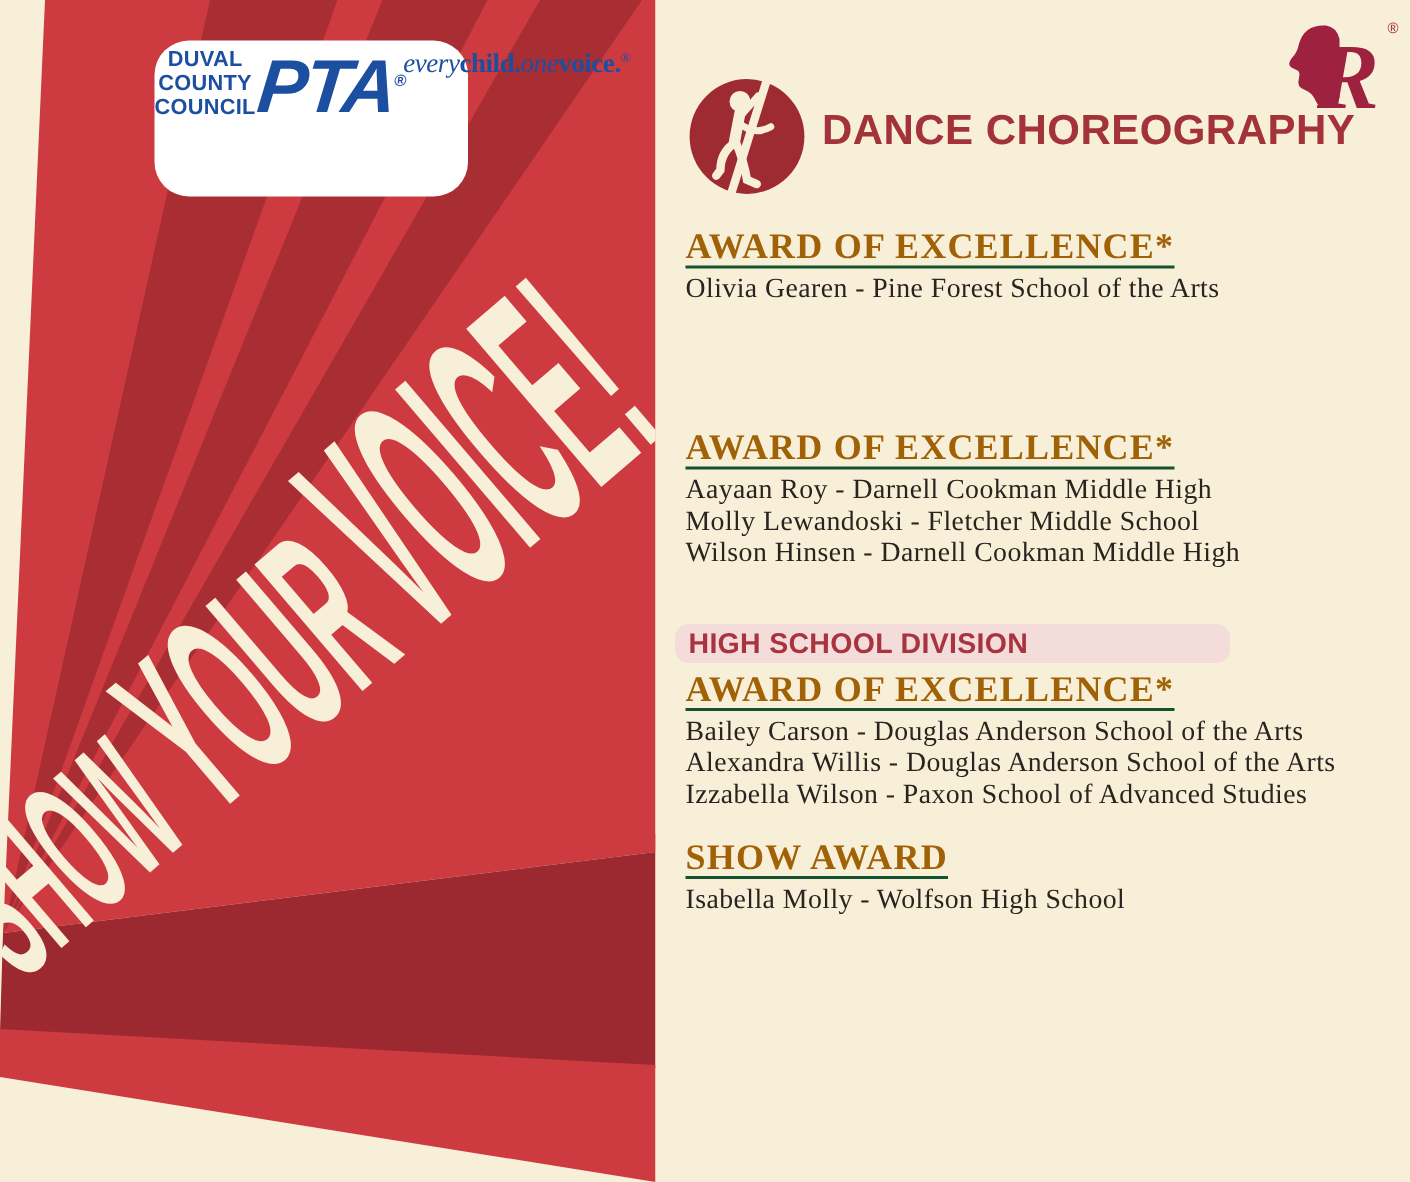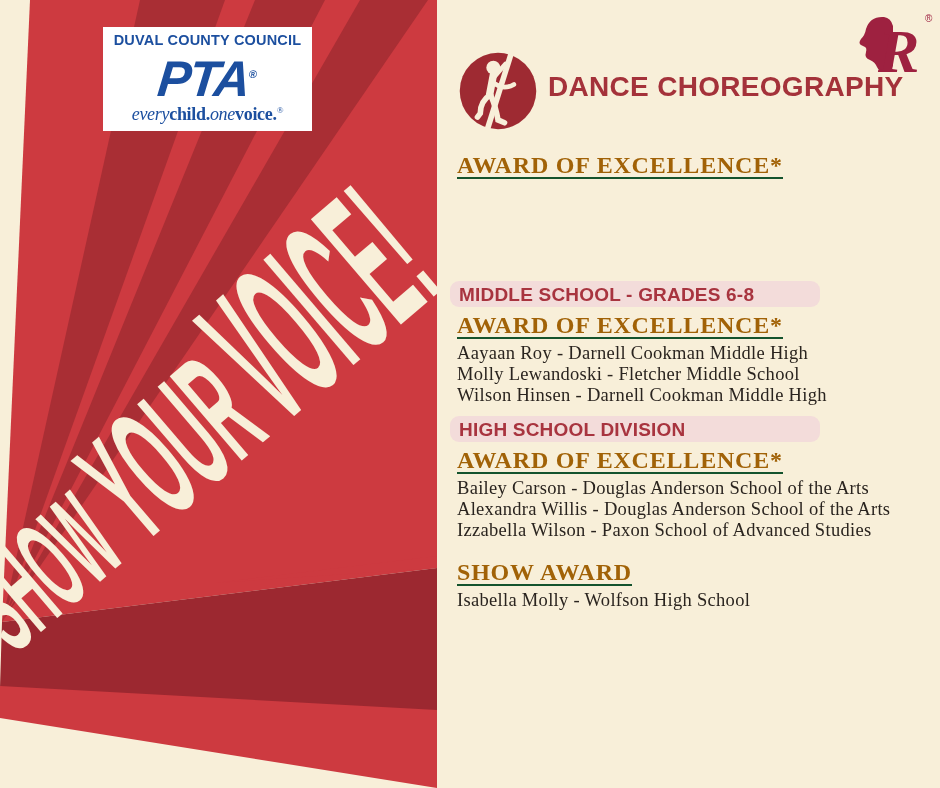--- a/index.html
+++ b/index.html
@@ -6,22 +6,22 @@
   .canvas{
     position:relative; width:940px; height:788px; overflow:hidden;
     background:#f8efd9; font-family:"Liberation Sans", sans-serif;
   }
   
   .left-art{position:absolute;left:0;top:0;width:437px;height:788px;}
   .left-art svg{display:block;}
   .pta-box{
     position:absolute; left:103px; top:27px; width:209px; height:104px;
     background:#ffffff; color:#1c4f9f; text-align:center;
-    display:flex; flex-direction:column; justify-content:space-between;
-    padding:5px 0 6px 0; box-sizing:border-box;
+    display:flex; justify-content:space-between;
+    padding:5px 0 6px 0; box-sizing:border-box;border-radius:23px;
   }
   .pta-line1{font-weight:700; font-size:14.5px; letter-spacing:0.2px;}
   .pta-big{
     font-size:50px; line-height:44px; font-weight:700; font-style:italic;
     transform:skewX(-6deg); letter-spacing:-2px;
   }
   .pta-big sup{font-size:11px; font-style:normal; letter-spacing:0;}
   .pta-tagline{font-family:"Liberation Serif", serif; font-size:18px; letter-spacing:-0.3px;}
   .pta-tagline .it{font-style:italic; font-weight:400;}
   .pta-tagline .bd{font-weight:700;}
@@ -108,25 +108,25 @@
     <svg class="reflections-logo" viewBox="0 0 88 80">
       <path d="M36,7 Q22,6 18,19 Q17,25 13,29 Q10,33 13,35 L17,37 Q19,38 18,42
                Q16,48 22,50 Q27,52 29,57 Q31,62 37,62 Q43,62 45,55 L45,16 Q43,8 36,7 Z" fill="#9e2140"></path>
       <text x="30" y="62" font-family="Liberation Serif, serif" font-style="italic" font-weight="700" font-size="62" fill="#9e2140">R</text>
       <text x="77" y="12" font-family="Liberation Sans, sans-serif" font-size="10" fill="#9e2140">®</text>
     </svg>
 
     <div class="section sec-1">
       <div class="award-title">AWARD OF EXCELLENCE*</div>
       <div class="recipients">
+        <div class="recipient">Olivia Gearen - Pine Forest School of the Arts</div>
       </div>
     </div>
 
     <div class="section sec-2">
-      <div class="division-bar">MIDDLE SCHOOL - GRADES 6-8</div>
       <div class="award-title">AWARD OF EXCELLENCE*</div>
       <div class="recipients">
         <div class="recipient">Aayaan Roy - Darnell Cookman Middle High</div>
         <div class="recipient">Molly Lewandoski - Fletcher Middle School</div>
         <div class="recipient">Wilson Hinsen - Darnell Cookman Middle High</div>
       </div>
     </div>
 
     <div class="section sec-3">
       <div class="division-bar">HIGH SCHOOL DIVISION</div>

